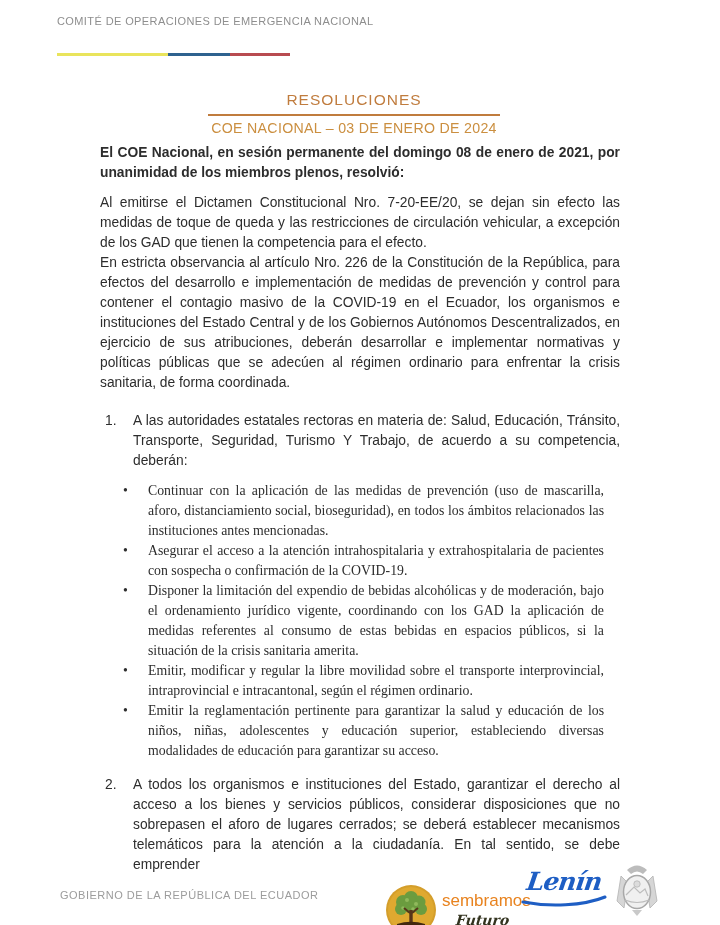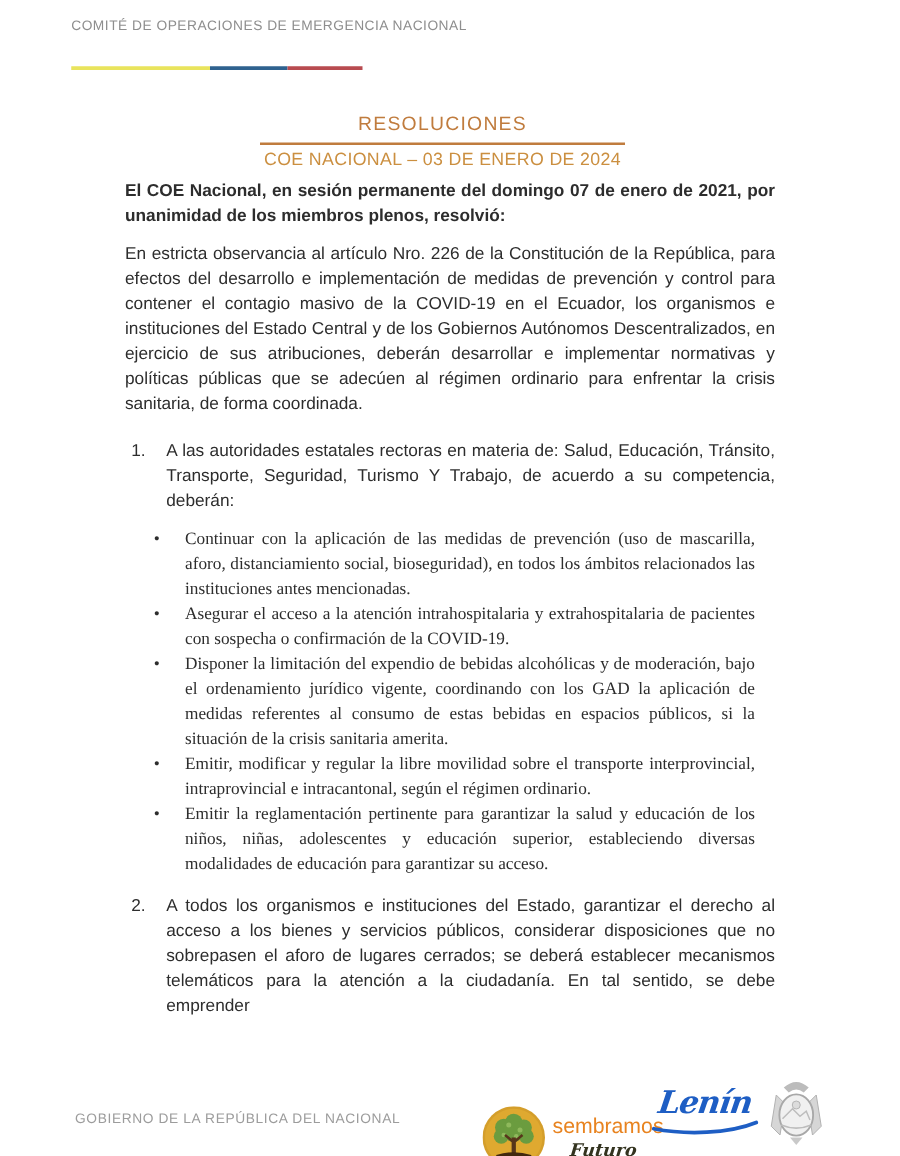--- a/index.html
+++ b/index.html
@@ -85,21 +85,22 @@
     <div class="seg-r"></div>
   </div>
 
   <div class="doc-head">
     <div class="doc-title">RESOLUCIONES</div>
     <div class="title-rule"></div>
     <div class="doc-subtitle">COE NACIONAL – 03 DE ENERO DE 2024</div>
   </div>
 
   <div class="content">
-    <p class="intro">El COE Nacional, en sesión permanente del domingo 07 de enero de 2021, por unanimidad de los miembros plenos, resolvió:</p>
+    <p class="intro">El COE Nacional, en sesión permanente del domingo 08 de enero de 2021, por unanimidad de los miembros plenos, resolvió:</p>
+    <p class="para">Al emitirse el Dictamen Constitucional Nro. 7-20-EE/20, se dejan sin efecto las medidas de toque de queda y las restricciones de circulación vehicular, a excepción de los GAD que tienen la competencia para el efecto.</p>
     <p class="para">En estricta observancia al artículo Nro. 226 de la Constitución de la República, para efectos del desarrollo e implementación de medidas de prevención y control para contener el contagio masivo de la COVID-19 en el Ecuador, los organismos e instituciones del Estado Central y de los Gobiernos Autónomos Descentralizados, en ejercicio de sus atribuciones, deberán desarrollar e implementar normativas y políticas públicas que se adecúen al régimen ordinario para enfrentar la crisis sanitaria, de forma coordinada.</p>
 
     <div class="items">
       <div class="item">
         <span class="num">1.</span>
         <span>A las autoridades estatales rectoras en materia de: Salud, Educación, Tránsito, Transporte, Seguridad, Turismo Y Trabajo, de acuerdo a su competencia, deberán:</span>
         <ul class="bullets">
           <li>Continuar con la aplicación de las medidas de prevención (uso de mascarilla, aforo, distanciamiento social, bioseguridad), en todos los ámbitos relacionados las instituciones antes mencionadas.</li>
           <li>Asegurar el acceso a la atención intrahospitalaria y extrahospitalaria de pacientes con sospecha o confirmación de la COVID-19.</li>
           <li>Disponer la limitación del expendio de bebidas alcohólicas y de moderación, bajo el ordenamiento jurídico vigente, coordinando con los GAD la aplicación de medidas referentes al consumo de estas bebidas en espacios públicos, si la situación de la crisis sanitaria amerita.</li>
@@ -107,21 +108,21 @@
           <li>Emitir la reglamentación pertinente para garantizar la salud y educación de los niños, niñas, adolescentes y educación superior, estableciendo diversas modalidades de educación para garantizar su acceso.</li>
         </ul>
       </div>
       <div class="item">
         <span class="num">2.</span>
         <span>A todos los organismos e instituciones del Estado, garantizar el derecho al acceso a los bienes y servicios públicos, considerar disposiciones que no sobrepasen el aforo de lugares cerrados; se deberá establecer mecanismos telemáticos para la atención a la ciudadanía.  En tal sentido, se debe emprender</span>
       </div>
     </div>
   </div>
 
-  <div class="footer-gov">GOBIERNO DE LA REPÚBLICA DEL NACIONAL</div>
+  <div class="footer-gov">GOBIERNO DE LA REPÚBLICA DEL ECUADOR</div>
 
   <div class="sembramos">
     <span>
       <svg width="50" height="50" viewBox="0 0 50 50">
         <circle cx="25" cy="25" r="25" fill="#d49e2b"></circle>
         <circle cx="25" cy="25" r="23" fill="#dfa930"></circle>
         <g fill="#6b9c3f">
           <circle cx="17" cy="17" r="7"></circle>
             <circle cx="25" cy="13" r="7"></circle>
           <circle cx="33" cy="17" r="6.5"></circle>

